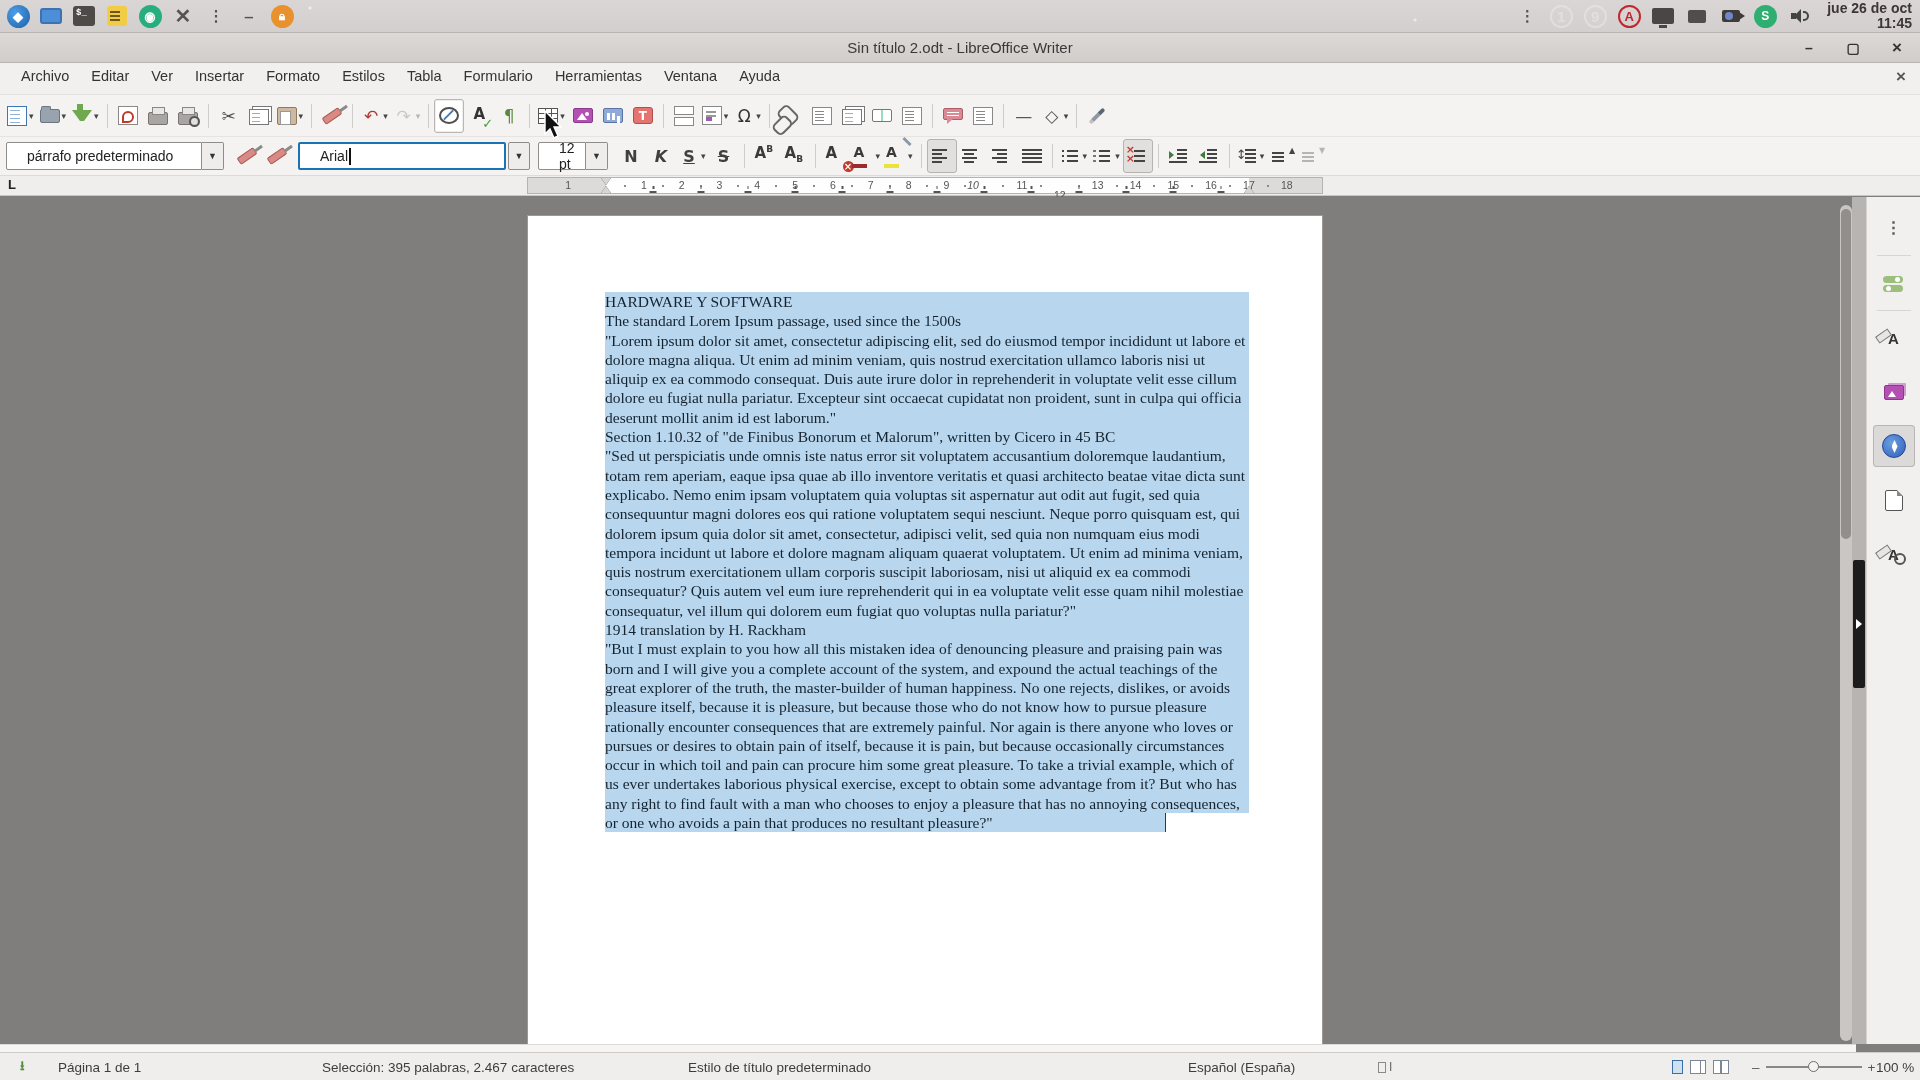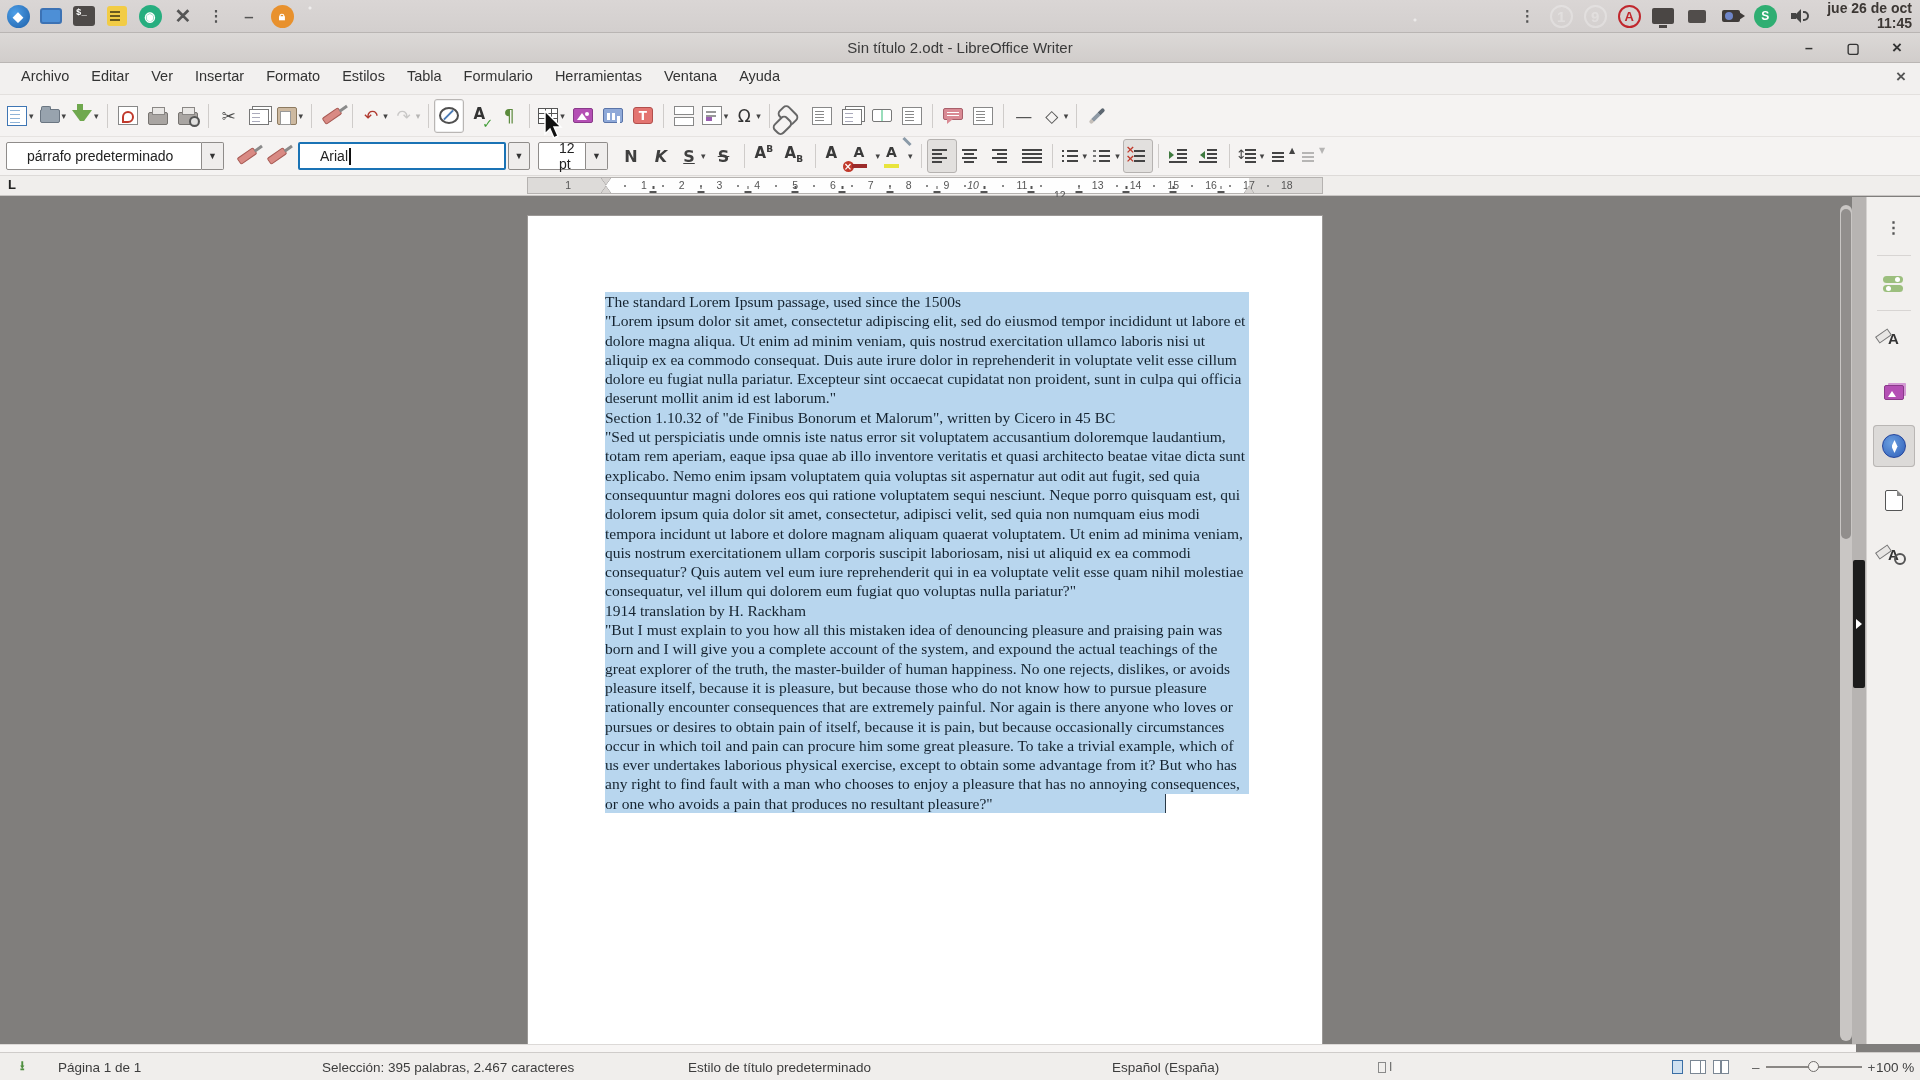--- a/index.html
+++ b/index.html
@@ -217,21 +217,21 @@
 
   
   #h-scroll { position:absolute; left:0; top:1044px; width:1856px; height:8px; background:#f7f5f4; border-top:1px solid #dcd9d7; }
   #statusbar { position:absolute; left:0; top:1052px; width:1920px; height:28px; background:#f0eeec; border-top:1px solid #cfccca;
     font-size:13.5px; color:#3d3d3d; }
   .sb-item { position:absolute; top:0; height:28px; display:flex; align-items:center; }
   #sb-save-ic { left:20px; color:#4f8f3f; font-weight:bold; font-size:13px; font-family:"DejaVu Sans",sans-serif; }
   #sb-page { left:58px; }
   #sb-selection { left:322px; }
   #sb-style { left:688px; }
-  #sb-lang { left:1112px; }
+  #sb-lang { left:1188px; }
   #sb-insert { left:1378px; color:#666; font-size:12px; gap:1px; }
   #sb-insert .boxsym { width:8px; height:11px; border:1.5px solid #8a8a8a; display:inline-block; margin-right:2px; }
   #sb-views { left:1672px; gap:7px; }
   .view-ic { width:11px; height:14px; border:1.5px solid #7b8794; background:#fff; }
   .view-ic.multi { box-shadow:5px 0 0 -1px #fff, 5px 0 0 0 #7b8794; margin-right:5px; }
   .view-ic.book { width:16px; background:linear-gradient(90deg,#fff 0 6px,#7b8794 6px 7.5px,#fff 7.5px); }
   .view-ic.sel { border-color:#3a6ea5; background:#cfe0f0; }
   #sb-zoom { left:1752px; gap:6px; color:#555; }
   #zoom-track { width:96px; height:2px; background:#8a8784; position:relative; }
   #zoom-mid { position:absolute; left:46px; top:-3px; width:2px; height:8px; background:#8a8784; }
@@ -606,20 +606,21 @@
         <span class="tabstop" style="left: 692.575px;"></span>
         <span class="marker tri-down" style="left: 78px;"></span>
         <span class="marker tri-up" style="left: 78px;"></span>
         <span class="marker tri-up" style="left: 720.94px;"></span>
       </div>
   </div>
 
   <div id="doc-area">
     <div id="page">
       <div id="text-block">
+        <p style="background: rgb(184, 214, 238);">HARDWARE Y SOFTWARE</p>
           <p style="background: rgb(184, 214, 238);">The standard Lorem Ipsum passage, used since the 1500s</p>
           <p style="background: rgb(184, 214, 238);">"Lorem ipsum dolor sit amet, consectetur adipiscing elit, sed do eiusmod tempor incididunt ut labore et dolore magna aliqua. Ut enim ad minim veniam, quis nostrud exercitation ullamco laboris nisi ut aliquip ex ea commodo consequat. Duis aute irure dolor in reprehenderit in voluptate velit esse cillum dolore eu fugiat nulla pariatur. Excepteur sint occaecat cupidatat non proident, sunt in culpa qui officia deserunt mollit anim id est laborum."</p>
           <p style="background: rgb(184, 214, 238);">Section 1.10.32 of "de Finibus Bonorum et Malorum", written by Cicero in 45 BC</p>
           <p style="background: rgb(184, 214, 238);">"Sed ut perspiciatis unde omnis iste natus error sit voluptatem accusantium doloremque laudantium, totam rem aperiam, eaque ipsa quae ab illo inventore veritatis et quasi architecto beatae vitae dicta sunt explicabo. Nemo enim ipsam voluptatem quia voluptas sit aspernatur aut odit aut fugit, sed quia consequuntur magni dolores eos qui ratione voluptatem sequi nesciunt. Neque porro quisquam est, qui dolorem ipsum quia dolor sit amet, consectetur, adipisci velit, sed quia non numquam eius modi tempora incidunt ut labore et dolore magnam aliquam quaerat voluptatem. Ut enim ad minima veniam, quis nostrum exercitationem ullam corporis suscipit laboriosam, nisi ut aliquid ex ea commodi consequatur? Quis autem vel eum iure reprehenderit qui in ea voluptate velit esse quam nihil molestiae consequatur, vel illum qui dolorem eum fugiat quo voluptas nulla pariatur?"</p>
           <p style="background: rgb(184, 214, 238);">1914 translation by H. Rackham</p>
           <p style="background: rgb(184, 214, 238);">"But I must explain to you how all this mistaken idea of denouncing pleasure and praising pain was born and I will give you a complete account of the system, and expound the actual teachings of the great explorer of the truth, the master-builder of human happiness. No one rejects, dislikes, or avoids pleasure itself, because it is pleasure, but because those who do not know how to pursue pleasure rationally encounter consequences that are extremely painful. Nor again is there anyone who loves or pursues or desires to obtain pain of itself, because it is pain, but because occasionally circumstances occur in which toil and pain can procure him some great pleasure. To take a trivial example, which of us ever undertakes laborious physical exercise, except to obtain some advantage from it? But who has any right to find fault with a man who chooses to enjoy a pleasure that has no annoying consequences, or one who avoids a pain that produces no resultant pleasure?"</p>
           <div id="sel-end-patch"></div>
       </div>
     </div>
     <div id="v-scroll">

